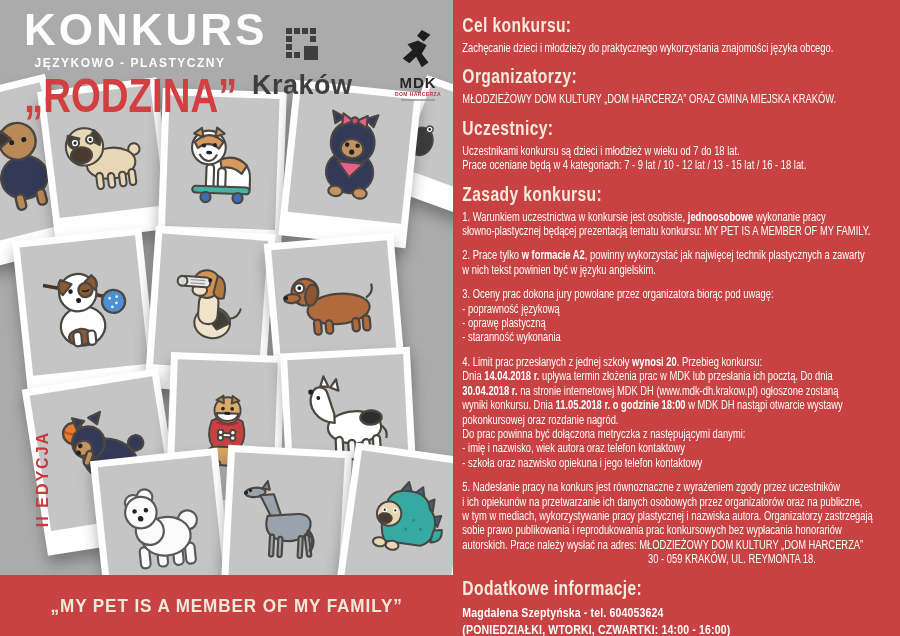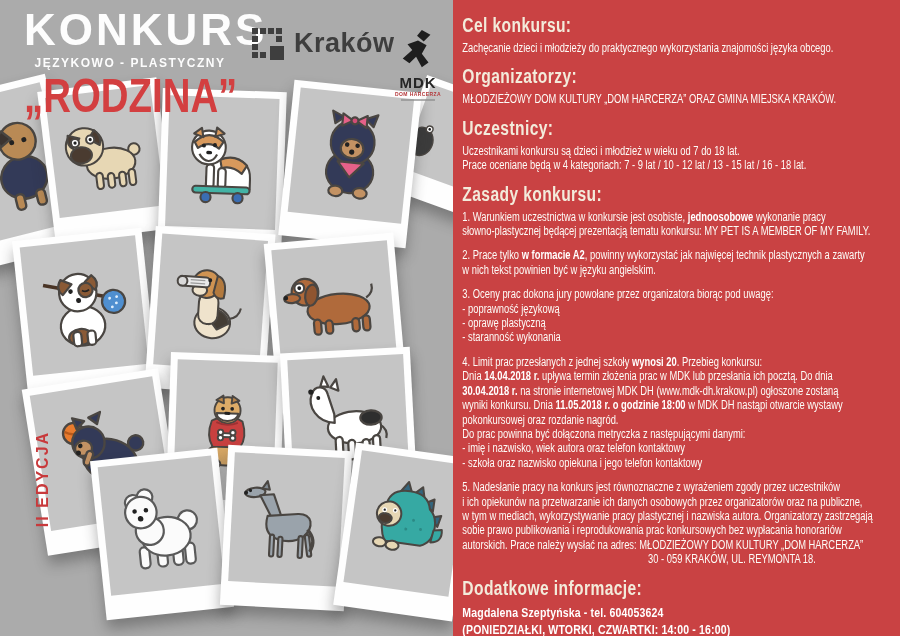--- a/index.html
+++ b/index.html
@@ -6,21 +6,21 @@
   .poster{position:relative;width:900px;height:636px;overflow:hidden;
           font-family:"Liberation Sans","DejaVu Sans",sans-serif;background:#ababab;}
   
   .left{position:absolute;left:0;top:0;width:453px;height:636px;background:#ababab;overflow:hidden;}
   .title-block{position:absolute;left:24px;top:8px;width:212px;z-index:7;text-align:center;}
   .t-konkurs{font-size:44px;font-weight:800;color:#fdfdfd;letter-spacing:3px;line-height:1.0;}
   .t-sub{font-size:12px;font-weight:800;color:#fdfdfd;letter-spacing:1.5px;margin-top:4px;white-space:nowrap;}
   .t-theme{font-size:48px;font-weight:800;color:#d33f40;line-height:1.0;margin-top:2px;
            transform:scaleX(0.8);transform-origin:0 50%;white-space:nowrap;}
   
-  .krakow-logo{position:absolute;left:252px;top:28px;display:flex;gap:10px;z-index:7;}
+  .krakow-logo{position:absolute;left:252px;top:28px;display:flex;align-items:center;gap:10px;z-index:7;flex-direction:column;}
   .kr-icon{position:relative;width:32px;height:32px;}
   .kr-icon i{position:absolute;background:#3e3e3e;width:6px;height:6px;}
   .kr-big{width:14px !important;height:14px !important;}
   .kr-text{font-size:27px;font-weight:600;color:#3e3e3e;letter-spacing:0.5px;}
   .mdk-logo{position:absolute;left:392px;top:29px;width:52px;text-align:center;z-index:7;}
   .mdk-text{font-size:15px;font-weight:800;color:#262626;letter-spacing:1px;line-height:1;}
   .mdk-sub{font-size:5px;font-weight:700;color:#b5373a;letter-spacing:0.4px;margin-top:1px;}
   .mdk-sub2{width:34px;height:2px;background:#8e8e8e;opacity:.7;margin:2px auto 0;}
   
   .edition{position:absolute;left:-22px;top:470px;width:130px;text-align:center;
@@ -407,20 +407,23 @@
         <polygon points="24,1 33,6 26,13 19,7" fill="#1e1e1e"></polygon>
         <path d="M20 12 L29 17 L24 26 L31 35 L24 40 L18 29 L11 36 L4 31 L14 22 L9 16 Z" fill="#1e1e1e"></path>
       </svg>
       <div class="mdk-text">MDK</div>
       <div class="mdk-sub">DOM HARCERZA</div>
       <div class="mdk-sub2"></div>
     </div>
 
     <div class="edition">II EDYCJA</div>
 
+    <div class="strip">
+      <div class="slogan">„MY PET IS A MEMBER OF MY FAMILY”</div>
+    </div>
   </div>
 
   <div class="right">
     <div class="rp-inner" id="sections">
         <div class="sec-h">Cel konkursu:</div>
         <p class="par"><span>Zachęcanie dzieci i młodzieży do praktycznego wykorzystania znajomości języka obcego.</span></p>
         <div class="sec-h">Organizatorzy:</div>
         <p class="par"><span>MŁODZIEŻOWY DOM KULTURY „DOM HARCERZA” ORAZ GMINA MIEJSKA KRAKÓW.</span></p>
         <div class="sec-h">Uczestnicy:</div>
         <p class="par"><span>Uczestnikami konkursu są dzieci i młodzież w wieku od 7 do 18 lat.</span><br><span>Prace oceniane będą w 4 kategoriach:  7 - 9 lat / 10 - 12 lat / 13  - 15 lat / 16 - 18 lat.</span></p>

